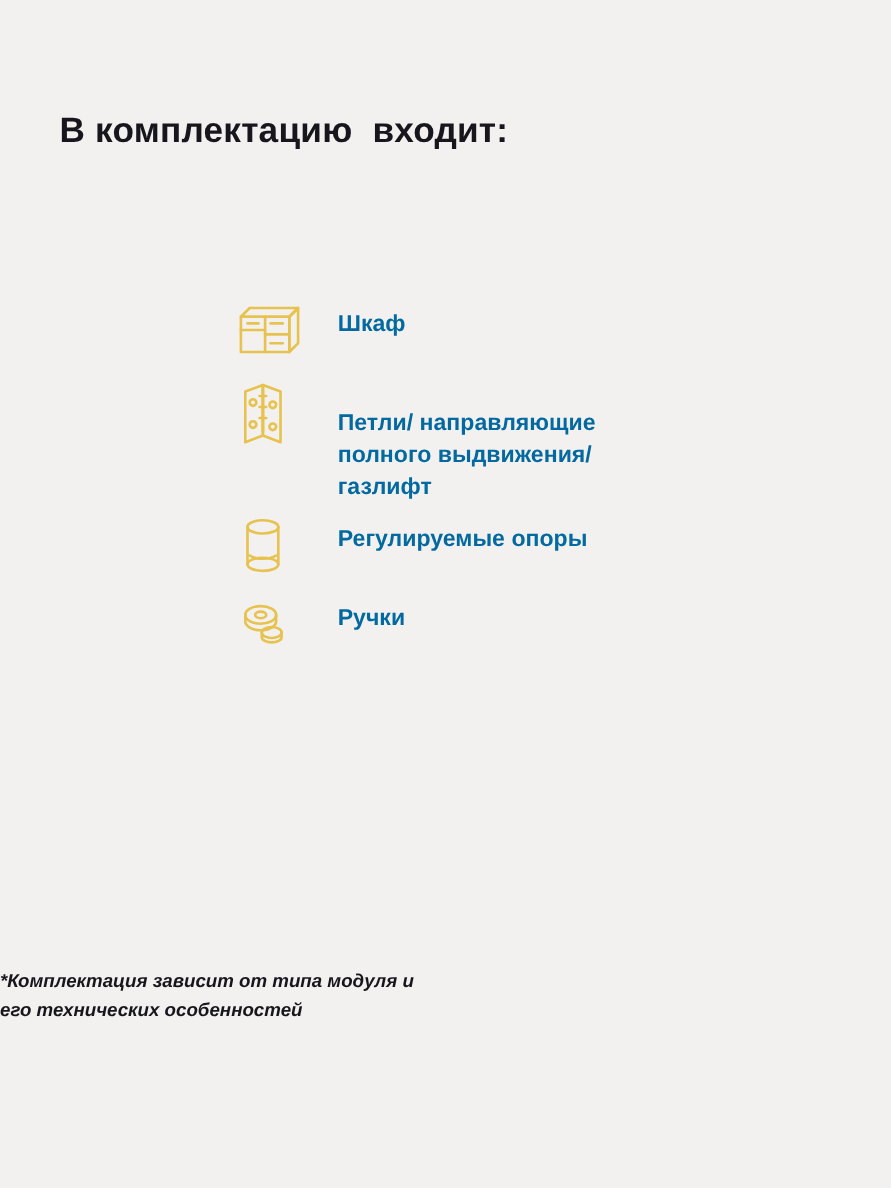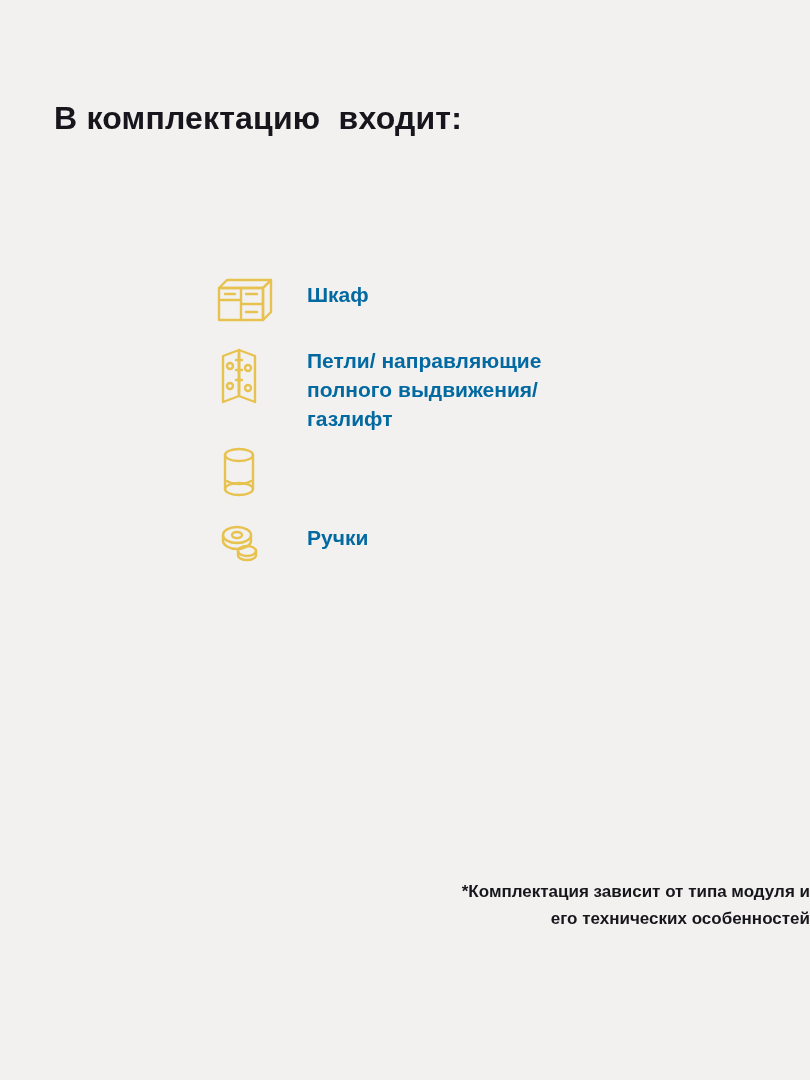--- a/index.html
+++ b/index.html
@@ -59,32 +59,34 @@
     font-size: 21px;
     font-weight: bold;
     line-height: 29px;
     color: #0369a1;
     padding-top: 8px;
     max-width: 330px;
     white-space: pre-line;
   }
   .item-tall .item-label {
     padding-top: 2px;
+    margin-top: 24px;
   }
   .footnote {
     position: absolute;
     left: 0;
     top: 878px;
     width: 810px;
-    text-align: right;
+    text-align: left;
     font-size: 17px;
     font-weight: bold;
     line-height: 27px;
     color: #16161c;
     white-space: pre-line;
+    font-style: italic;
   }
 </style>
 </head>
 <body>
 
 <div class="page">
 
   <div class="title">В комплектацию  входит:</div>
 
   <div class="items">
@@ -130,20 +132,21 @@
     <div class="item">
       <div class="icon-cell">
         <svg width="60" height="58" viewBox="0 0 60 58" fill="none" stroke="#e7c24f" stroke-width="2.4" stroke-linejoin="round" stroke-linecap="round">
           <ellipse cx="24" cy="10" rx="14" ry="6"></ellipse>
           <path d="M10 10 L10 44"></path>
           <path d="M38 10 L38 44"></path>
           <ellipse cx="24" cy="44" rx="14" ry="6"></ellipse>
           <path d="M12 36 C18 40 30 40 36 36"></path>
         </svg>
       </div>
+      <div class="item-label">Регулируемые опоры</div>
     </div>
 
     <div class="item">
       <div class="icon-cell">
         <svg width="60" height="52" viewBox="0 0 60 52" fill="none" stroke="#e7c24f" stroke-width="2.4" stroke-linejoin="round" stroke-linecap="round">
           <ellipse cx="22" cy="18" rx="14" ry="8"></ellipse>
           <path d="M8 18 L8 24 C8 28 14 32 22 32 C30 32 36 28 36 24 L36 18"></path>
           <ellipse cx="22" cy="18" rx="5" ry="3"></ellipse>
           <ellipse cx="32" cy="34" rx="9" ry="5"></ellipse>
           <path d="M23 34 L23 38 C23 41 27 43 32 43 C37 43 41 41 41 38 L41 34"></path>

